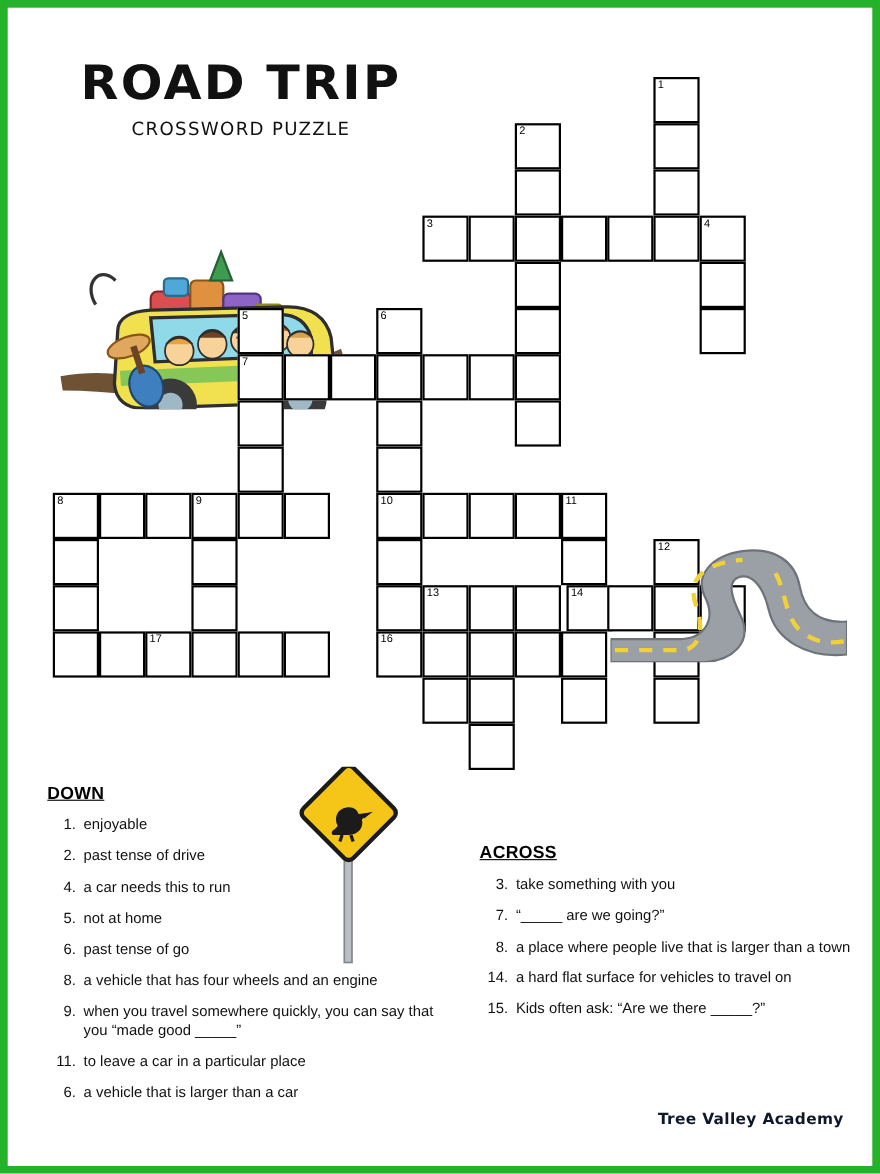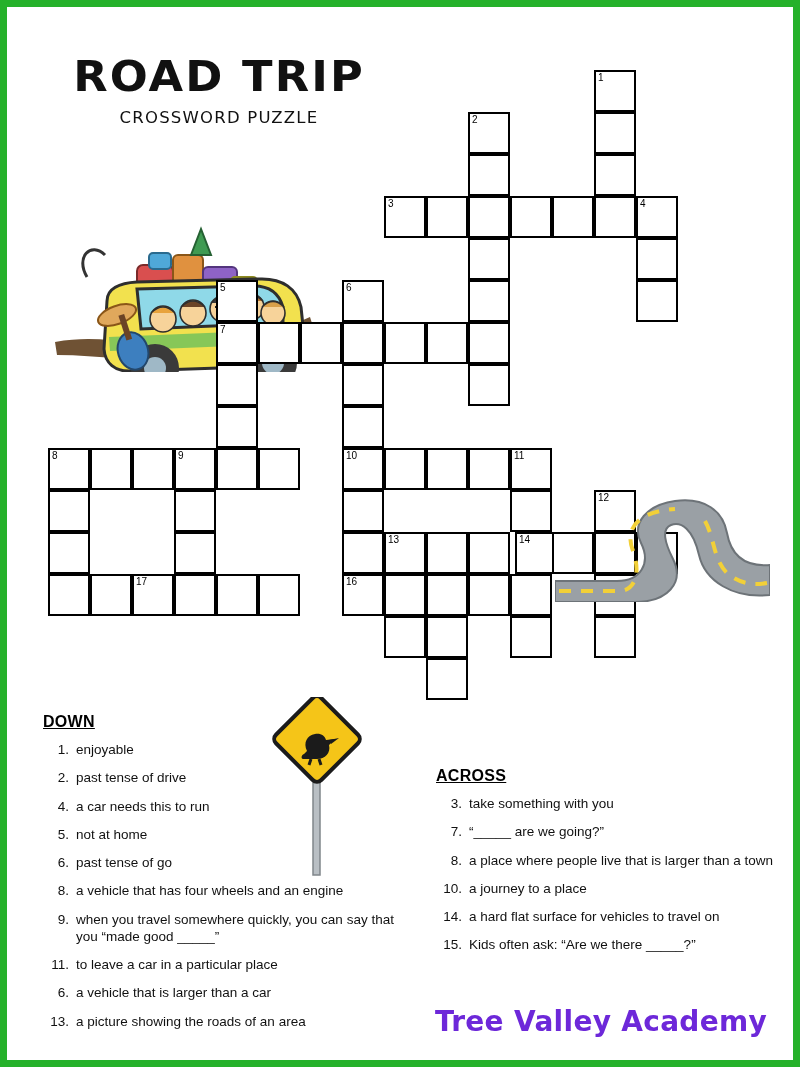--- a/index.html
+++ b/index.html
@@ -141,25 +141,25 @@
   #across-block {
     left: 429px;
     top: 760px;
     width: 345px;
   }
 
   
   .footer-brand {
     position: absolute;
     right: 26px;
-    bottom: 22px;
+    bottom: 34px;
     font-family: "DejaVu Sans", sans-serif;
     font-weight: bold;
-    font-size: 28px;
-    color: #6d28d9;
+    font-size: 14px;
+    color: #0f172a;
     letter-spacing: 0.3px;
   }
 </style>
 </head>
 <body>
 
 <div class="page">
 
   <div class="title-block">
     <div class="puzzle-title">ROAD TRIP</div>
@@ -378,47 +378,39 @@
           <span class="clue-text">when you travel somewhere quickly, you can say that you “made good _____”</span>
         </li>
         <li class="clue-item">
           <span class="clue-num">11.</span>
           <span class="clue-text">to leave a car in a particular place</span>
         </li>
         <li class="clue-item">
           <span class="clue-num">6.</span>
           <span class="clue-text">a vehicle that is larger than a car</span>
         </li>
-        <li class="clue-item">
-          <span class="clue-num">13.</span>
-          <span class="clue-text">a picture showing the roads of an area</span>
-        </li>
       </ul>
   </div>
 
   <div class="clue-block" id="across-block">
     <div class="clue-heading">ACROSS</div>
     <ul class="clue-list" id="across-list">
         <li class="clue-item">
           <span class="clue-num">3.</span>
           <span class="clue-text">take something with you</span>
         </li>
         <li class="clue-item">
           <span class="clue-num">7.</span>
           <span class="clue-text">“_____ are we going?”</span>
         </li>
         <li class="clue-item">
           <span class="clue-num">8.</span>
           <span class="clue-text">a place where people live that is larger than a town</span>
         </li>
         <li class="clue-item">
-          <span class="clue-num">10.</span>
-          <span class="clue-text">a journey to a place</span>
-        </li>
-        <li class="clue-item">
           <span class="clue-num">14.</span>
           <span class="clue-text">a hard flat surface for vehicles to travel on</span>
         </li>
         <li class="clue-item">
           <span class="clue-num">15.</span>
           <span class="clue-text">Kids often ask: “Are we there _____?”</span>
         </li>
       </ul>
   </div>
 

